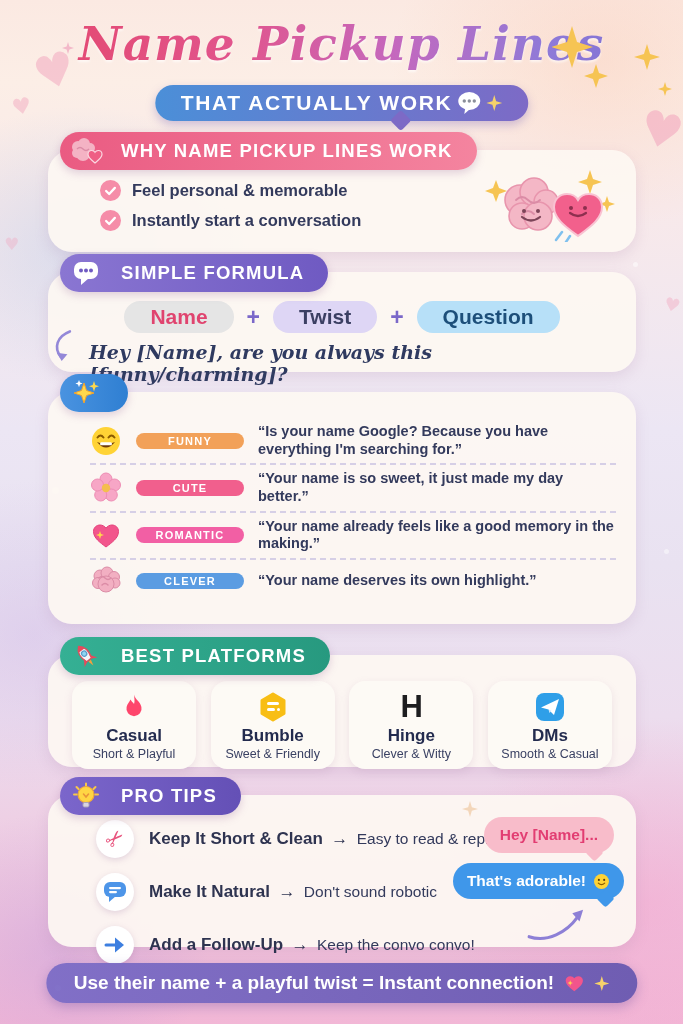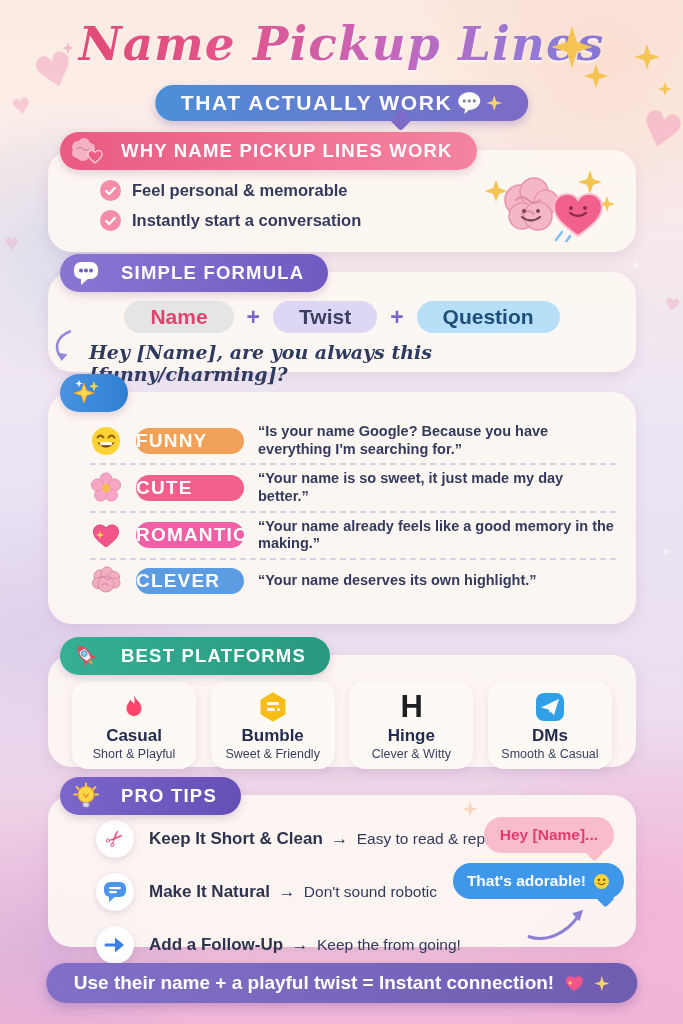--- a/index.html
+++ b/index.html
@@ -58,22 +58,22 @@
   .f-twist{background:#ded6f5;color:#3b3f63;}
   .f-question{background:#b7e0f8;color:#1d4f7a;}
   .f-plus{color:#7b68c9;font-weight:800;font-size:23px;}
   .example-row{margin-top:8px;display:flex;justify-content:center;align-items:flex-start;gap:7px;}
   .example-text{font:italic bold 19px "DejaVu Serif",serif;color:#2f3a60;}
 
   
   .card-types{top:392px;height:232px;padding-top:26px;box-sizing:border-box;}
   .type-row{display:flex;align-items:center;gap:14px;margin:0 20px 0 42px;padding:5px 0;}
   .type-row + .type-row{border-top:2px dashed #d6cfe6;}
-  .type-pill{flex-shrink:0;width:108px;padding:2px 0;border-radius:999px;
-    color:#fff;font-weight:bold;font-size:19px;letter-spacing:1.2px;}
+  .type-pill{flex-shrink:0;width:108px;text-align:center;padding:2px 0;border-radius:999px;
+    color:#fff;font-weight:bold;font-size:11px;letter-spacing:1.2px;}
   .type-quote{font-size:14.5px;font-weight:600;color:#333a5c;line-height:1.22;}
   .type-emoji{flex-shrink:0;width:32px;height:32px;}
 
   
   .card-platforms{top:655px;height:112px;}
   .platforms-row{display:flex;justify-content:space-between;padding:26px 24px 0;}
   .platform-card{width:124px;height:88px;background:#fdfaf5;border-radius:16px;
     box-shadow:0 3px 8px rgba(160,120,160,.16);display:flex;flex-direction:column;
     align-items:center;justify-content:center;gap:1px;}
   .p-icon{height:36px;display:flex;align-items:center;justify-content:center;}
@@ -406,21 +406,21 @@
       <div class="tip">
         <span class="tip-icon">
           <svg width="24" height="24" viewBox="0 0 24 24">
             <path d="M3 12H13" stroke="#3d7fe0" stroke-width="3" stroke-linecap="round"></path>
             <path d="M12 4.5L21 12L12 19.5Z" fill="#3d7fe0"></path>
           </svg>
         </span>
         <span>
           <span class="t-title">Add a Follow-Up</span>
           <span class="t-arrow">→</span>
-          <span class="t-text">Keep the from going!</span>
+          <span class="t-text">Keep the convo convo!</span>
         </span>
       </div>
     </div>
 
     <svg class="tip-sparkle" width="16" height="16" viewBox="0 0 24 24">
         <path d="M12 0L14.8 9.2L24 12L14.8 14.8L12 24L9.2 14.8L0 12L9.2 9.2Z" fill="#f3d6ba"></path>
       </svg>
     <div class="bubble-pink">Hey [Name]...</div>
     <div class="bubble-blue">
       <span>That's adorable!</span>

